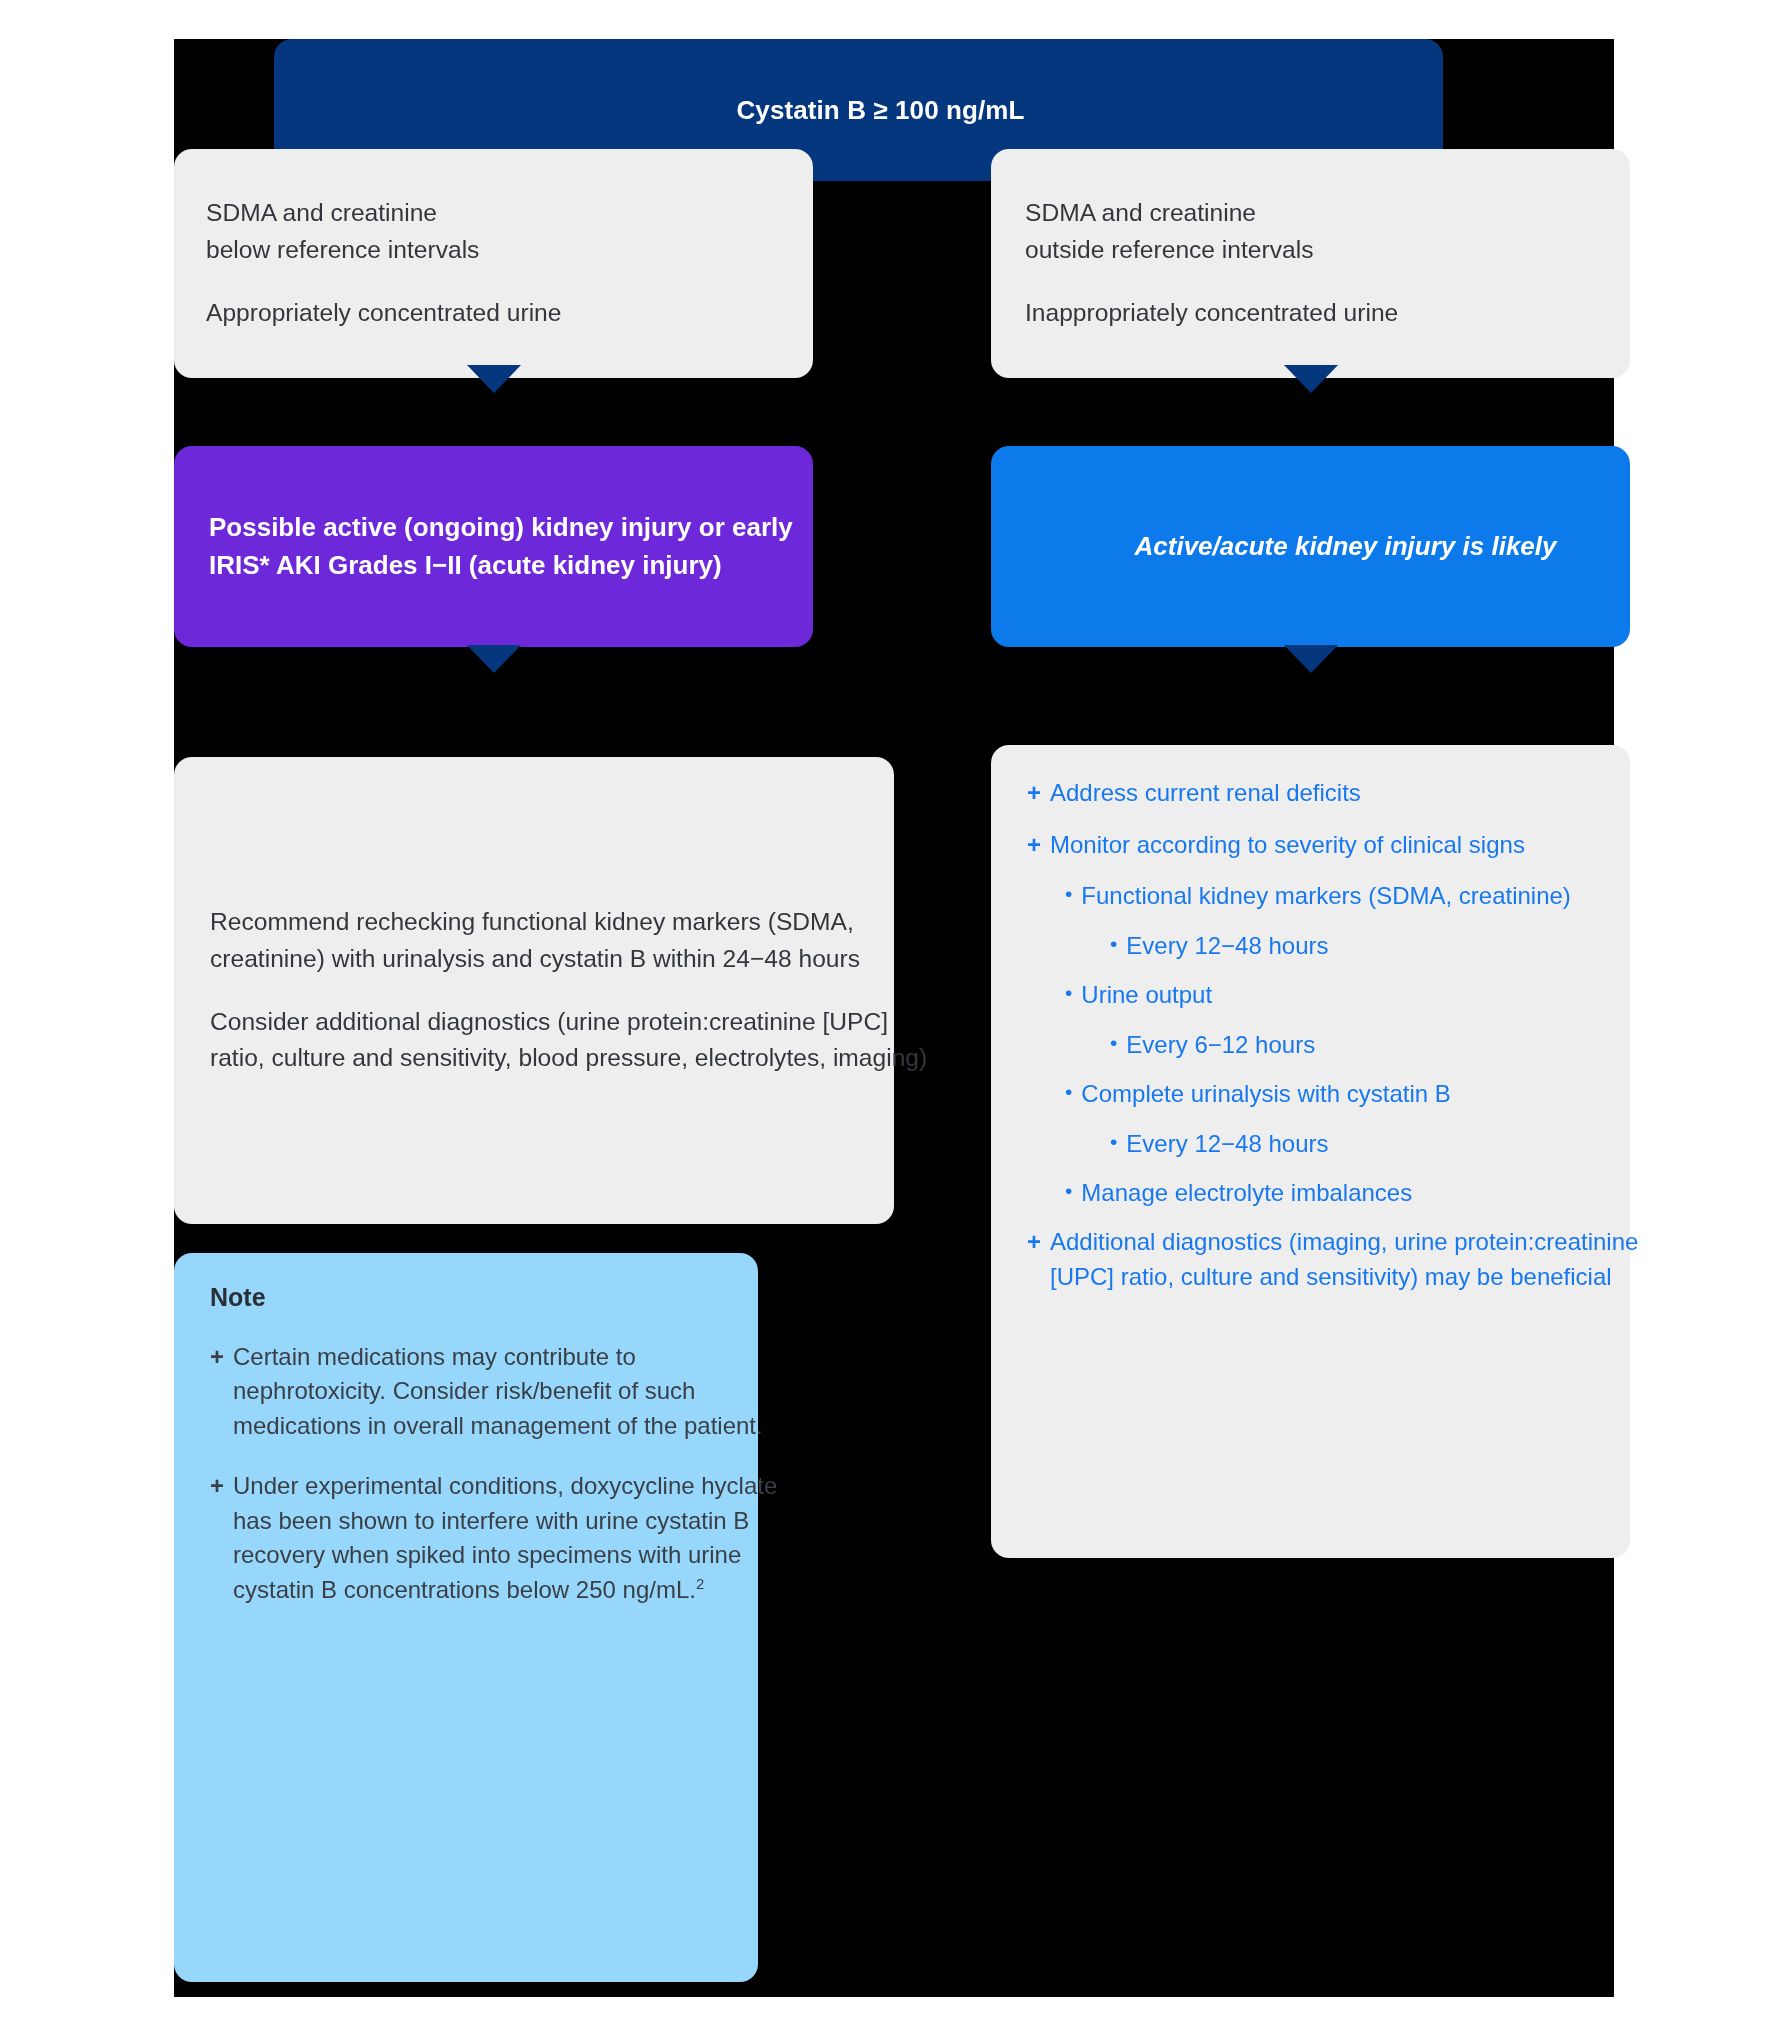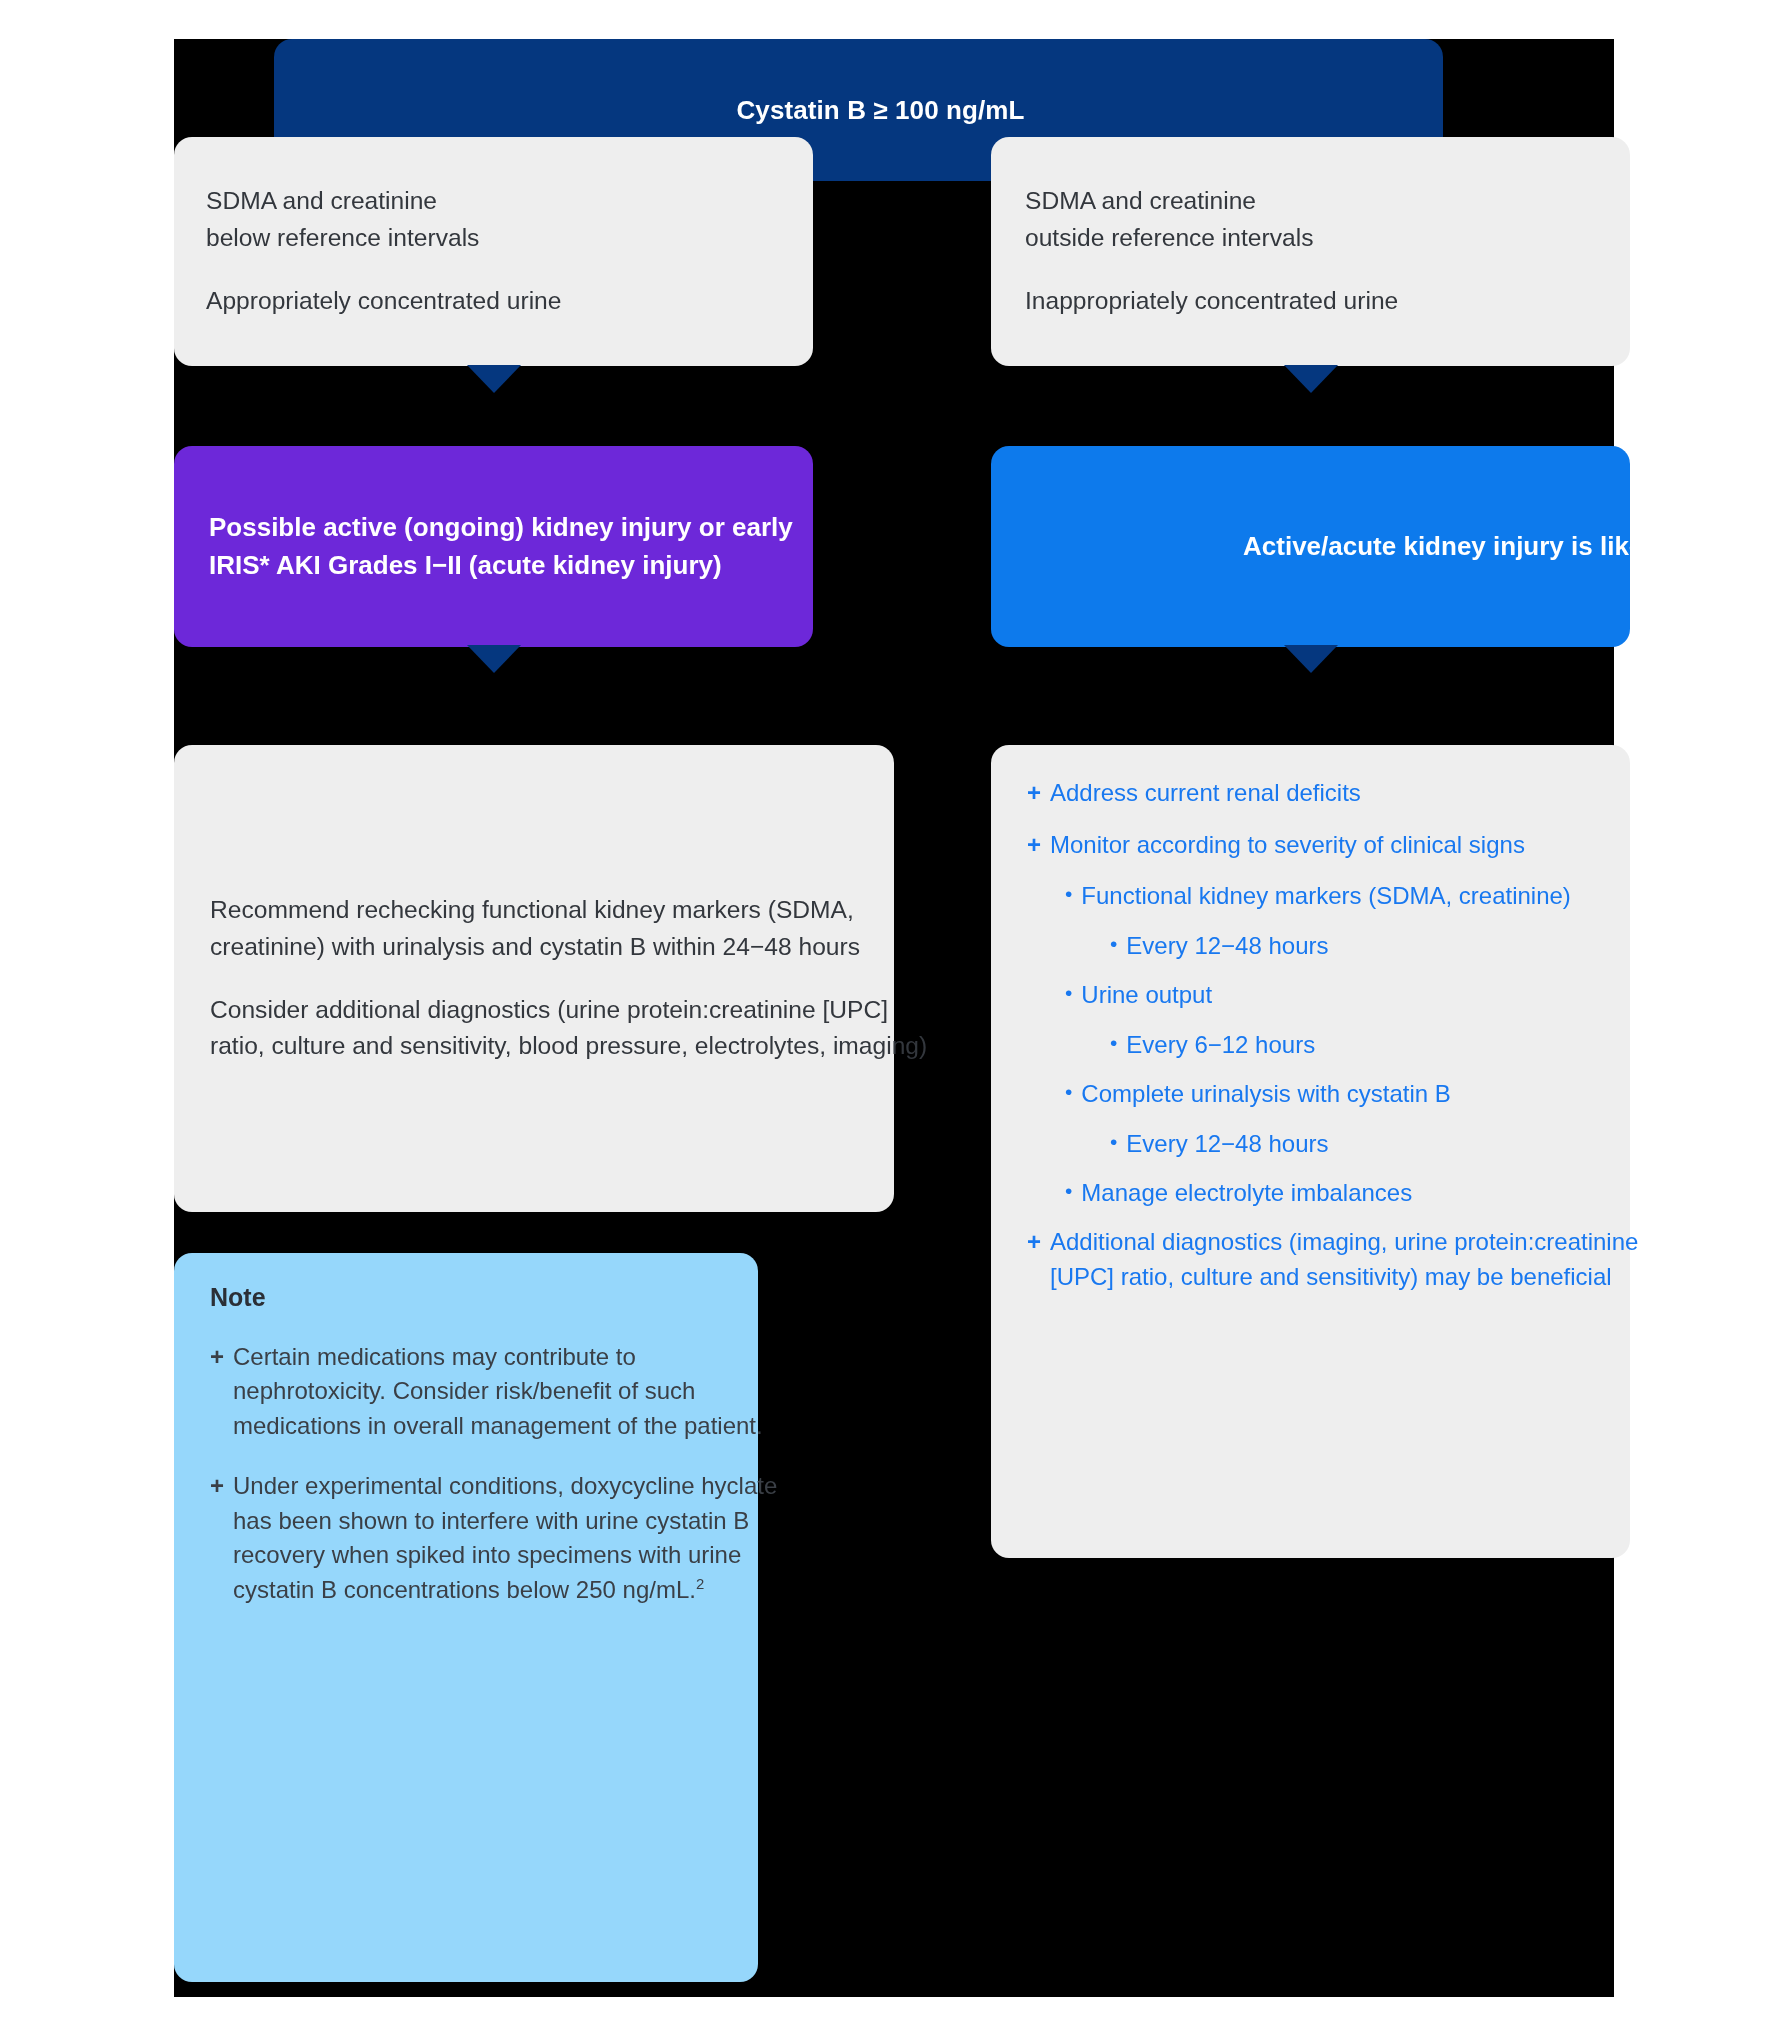--- a/index.html
+++ b/index.html
@@ -71,20 +71,21 @@
     font-weight: bold;
     font-size: 26px;
     line-height: 1.5;
     text-align: center;
     letter-spacing: 0.1px;
   }
 
   
   .node-grey {
     background: #eeeeee;
+    margin-top: 12px;
   }
   .grey-text {
     color: #33373d;
     font-size: 24.6px;
     line-height: 1.48;
     font-weight: normal;
   }
   .grey-text + .grey-text {
     margin-top: 27px;
   }
@@ -124,21 +125,22 @@
   
   #node-right-diagnosis {
     left: 817px;
     top: 407px;
     width: 639px;
     height: 201px;
     background: #0d7aec;
   }
   #node-right-diagnosis .node-inner {
     padding: 0 35px;
-    align-items: flex-end;
+    align-items: center;
+    font-style: italic;
   }
   .diagnosis-text-blue {
     color: #ffffff;
     font-weight: bold;
     font-size: 26px;
     line-height: 1.46;
     text-align: center;
   }
 
   

